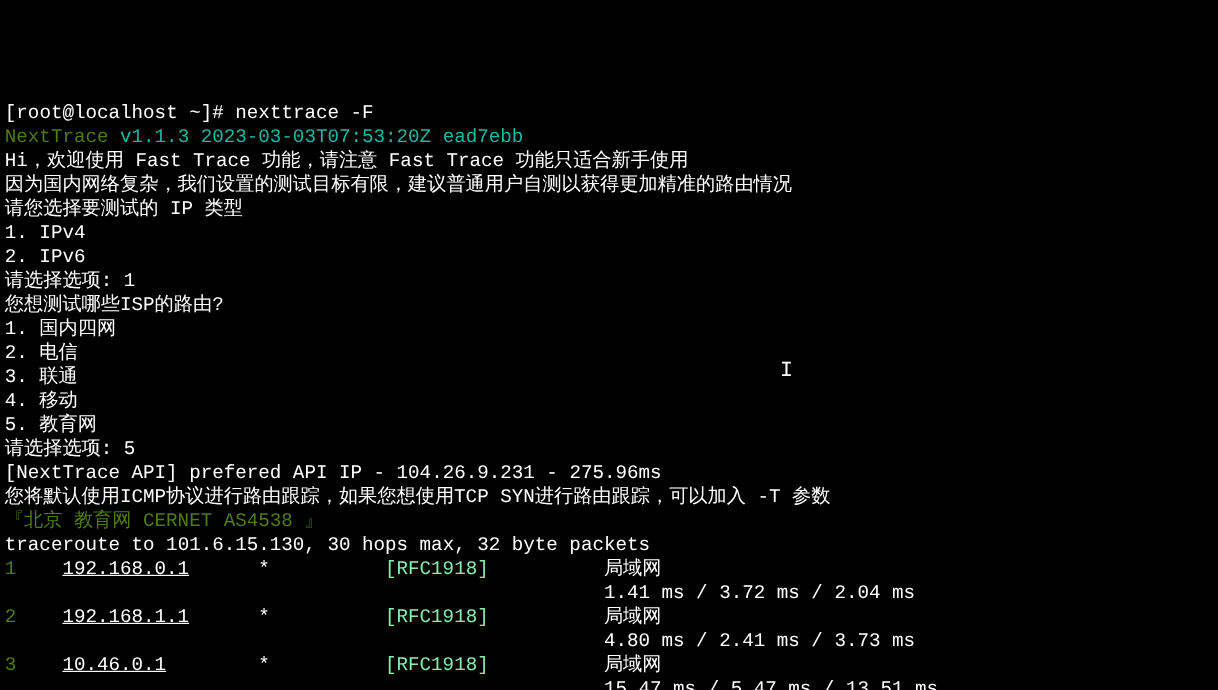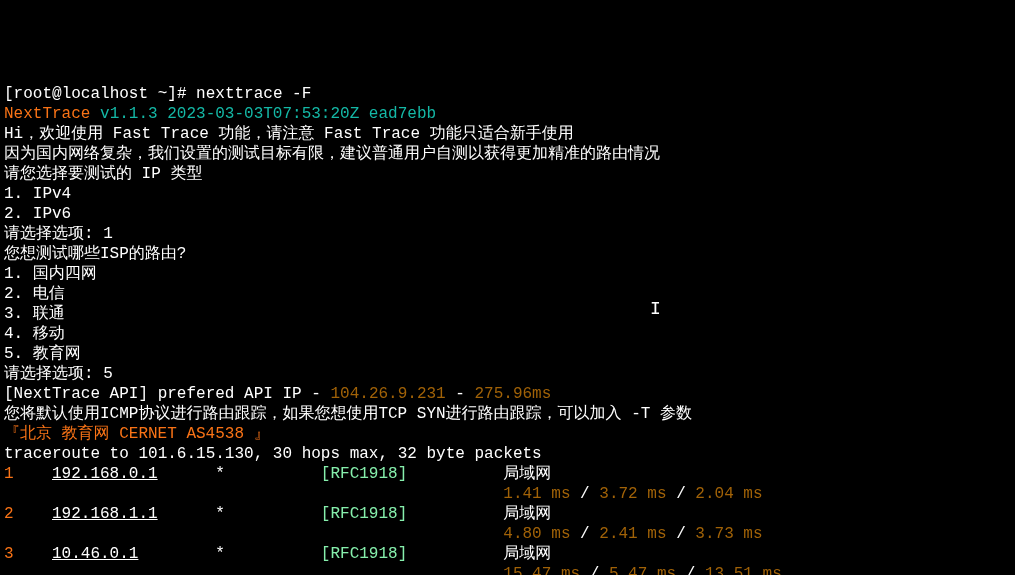--- a/index.html
+++ b/index.html
@@ -9,22 +9,22 @@
       color: #fff;
       font-family: 'Consolas', 'Monaco', 'Courier New', monospace;
       font-size: 16px;
       line-height: 1.25;
       white-space: pre;
       width: 1015px;
       height: 575px;
       box-sizing: border-box;
       overflow: hidden;
     }
-    .cyan { color: #a16207; }
-    .yellow { color: #f97316; }
+    .cyan { color: #ffffff; }
+    .yellow { color: #4d7c0f; }
     .green { color: #86efac; }
     .dim { color: #14b8a6; }
     .line { display: block; }
     .col-hop { display: inline-block; width: 5ch; }
     .col-ip { display: inline-block; width: 17ch; text-decoration: underline; }
     .col-star { display: inline-block; width: 11ch; }
     .col-rfc { display: inline-block; width: 19ch; }
     .col-loc { display: inline-block; text-align: center; }
     .rtt-line { display: block; padding-left: 52ch; }
     .cursor {

